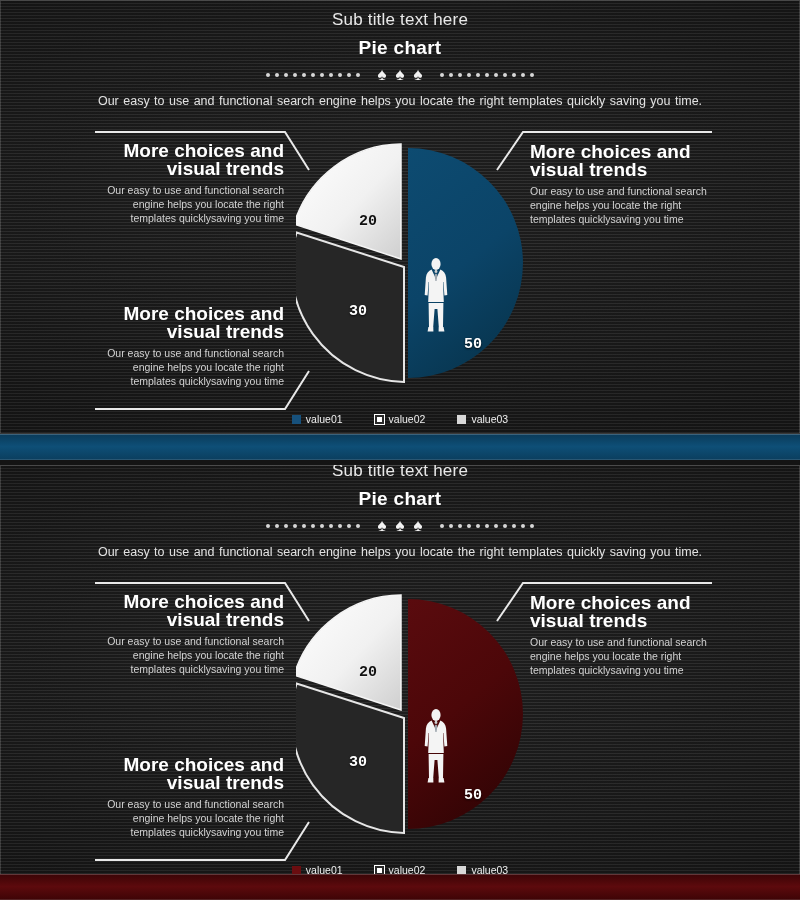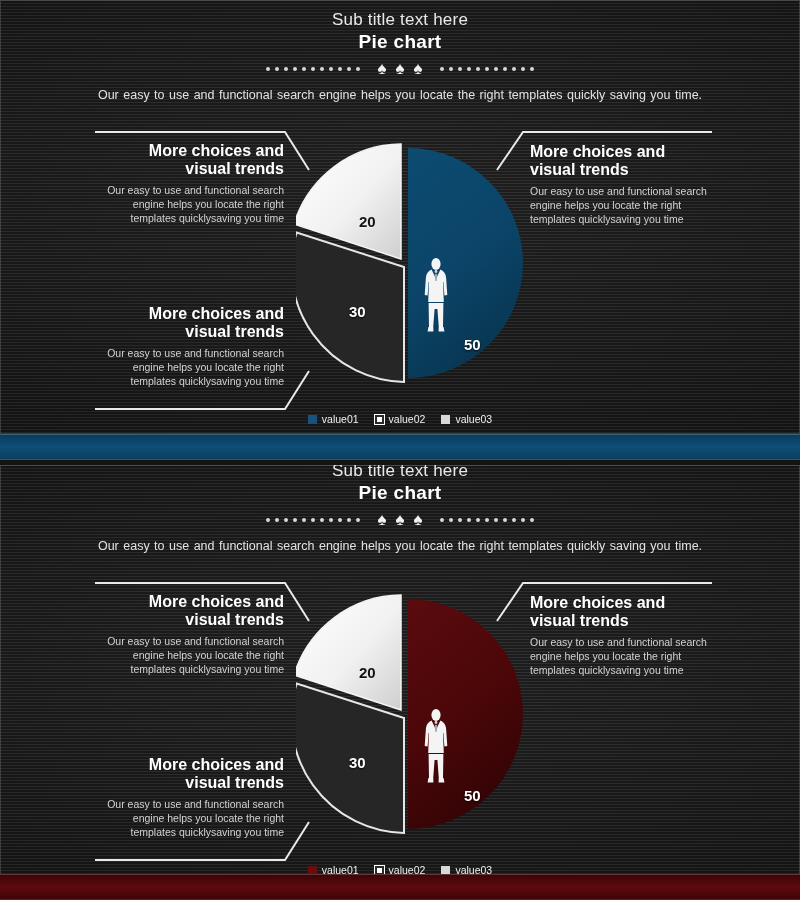--- a/index.html
+++ b/index.html
@@ -79,21 +79,21 @@
     color: #e8e8e8;
     letter-spacing: 0.2px;
     line-height: 19px;
   }
   .title {
     font-size: 19px;
     font-weight: bold;
     color: #ffffff;
     letter-spacing: 0.3px;
     line-height: 24px;
-    margin-top: 1px;
+    margin-top: 7px;
   }
 
   
   .deco {
     display: flex;
     align-items: center;
     justify-content: center;
     gap: 5px;
     margin-top: 7px;
     height: 16px;
@@ -117,21 +117,21 @@
     font-size: 12.5px;
     color: #e2e2e2;
     line-height: 16px;
     margin-top: 10px;
     word-spacing: 1px;
   }
 
   
   .callout { position: absolute; width: 190px; }
   .callout .c-title {
-    font-size: 16px;
+    font-size: 19px;
     font-weight: bold;
     color: #ffffff;
     line-height: 18px;
   }
   .callout .c-body {
     font-size: 10.5px;
     color: #d2d2d2;
     line-height: 14px;
     margin-top: 5px;
   }
@@ -158,20 +158,21 @@
     height: 245px;
   }
   .pie svg { display: block; }
 
   .slice-label {
     position: absolute;
     font-size: 15px;
     font-weight: bold;
     color: #ffffff;
     text-shadow: 0 1px 2px rgba(0,0,0,0.85);
+    font-family: Liberation Mono, monospace;
   }
   .slice-label.dark {
     color: #111111;
     text-shadow: 0 1px 1px rgba(255,255,255,0.55);
   }
 
   
   .figure {
     position: absolute;
     width: 26px;
@@ -179,21 +180,21 @@
   }
   .figure svg { display: block; }
 
   
   .legend {
     position: absolute;
     width: 800px;
     display: flex;
     justify-content: center;
     align-items: center;
-    gap: 16px;
+    gap: 32px;
   }
   .legend-item {
     display: flex;
     align-items: center;
     gap: 5px;
     font-size: 10.5px;
     color: #efefef;
   }
   .swatch {
     width: 9px;

